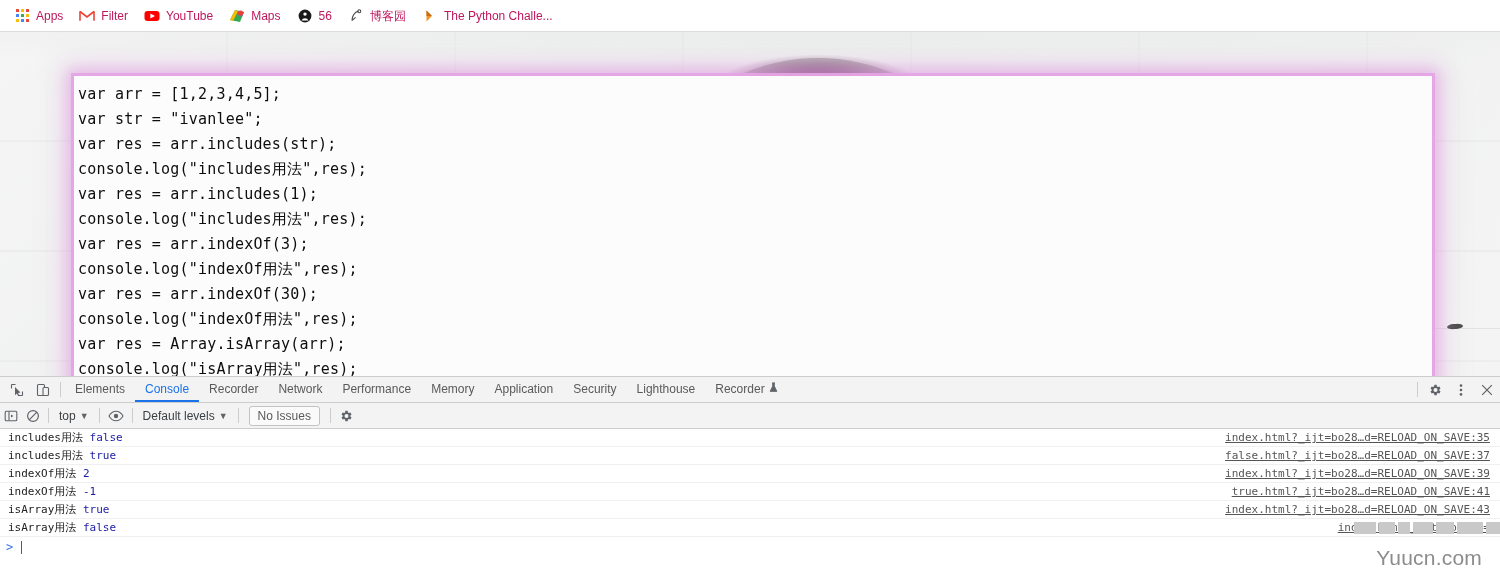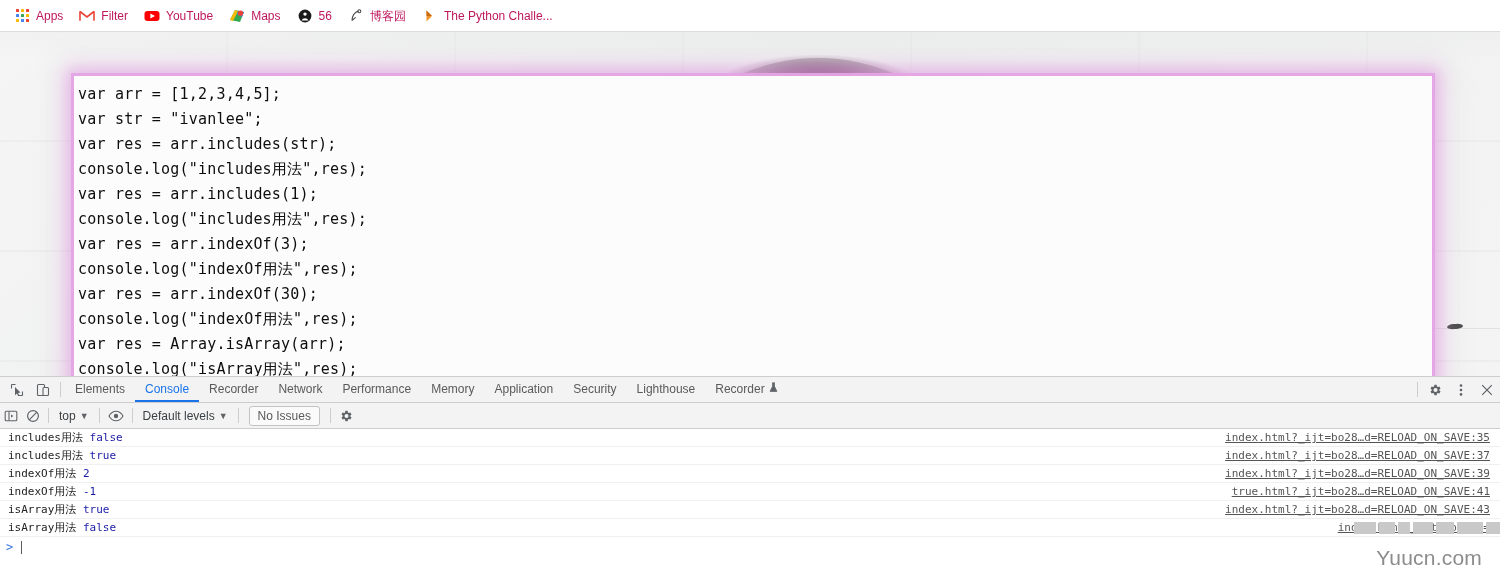--- a/index.html
+++ b/index.html
@@ -537,21 +537,21 @@
 
     <div class="cmsg">
       <span class="cmsg-text">includes用法 </span>
       <span class="cmsg-val">false</span>
       <span class="cmsg-src">index.html?_ijt=bo28…d=RELOAD_ON_SAVE:35</span>
     </div>
 
     <div class="cmsg">
       <span class="cmsg-text">includes用法 </span>
       <span class="cmsg-val">true</span>
-      <span class="cmsg-src">index.html?_ijt=bo28…d=RELOAD_ON_SAVE:37</span>
+      <span class="cmsg-src">false.html?_ijt=bo28…d=RELOAD_ON_SAVE:37</span>
     </div>
 
     <div class="cmsg">
       <span class="cmsg-text">indexOf用法 </span>
       <span class="cmsg-val">2</span>
       <span class="cmsg-src">index.html?_ijt=bo28…d=RELOAD_ON_SAVE:39</span>
     </div>
 
     <div class="cmsg">
       <span class="cmsg-text">indexOf用法 </span>

